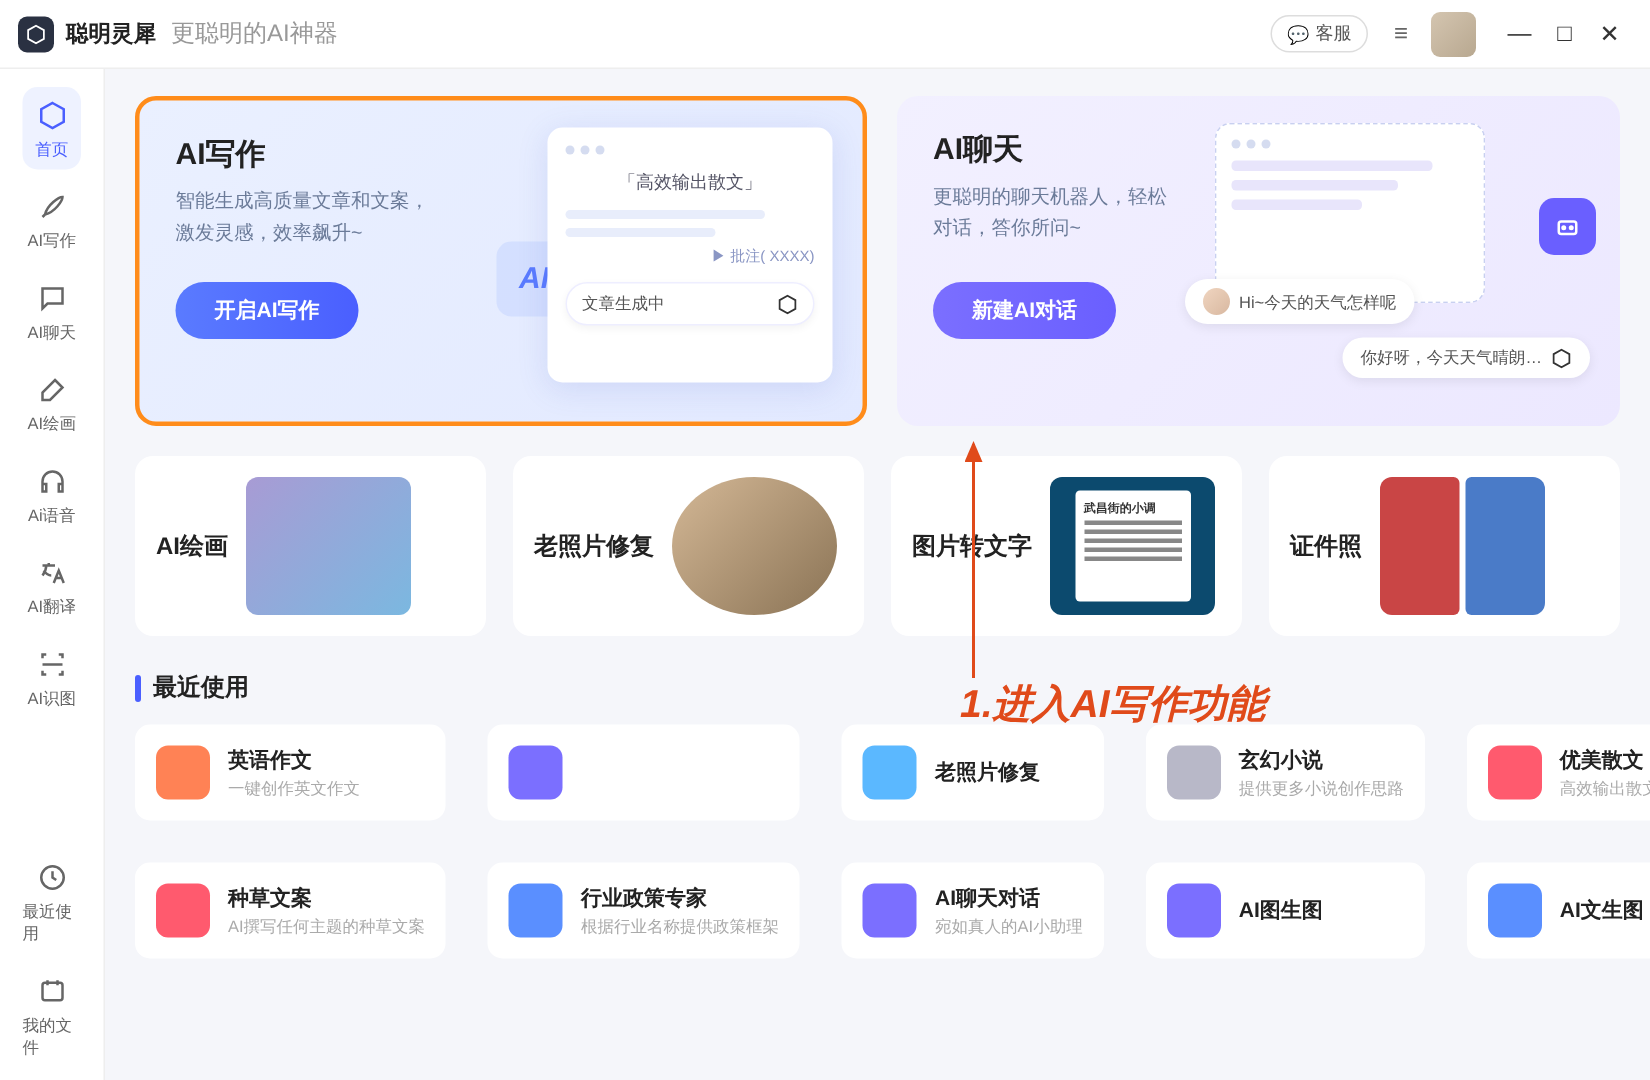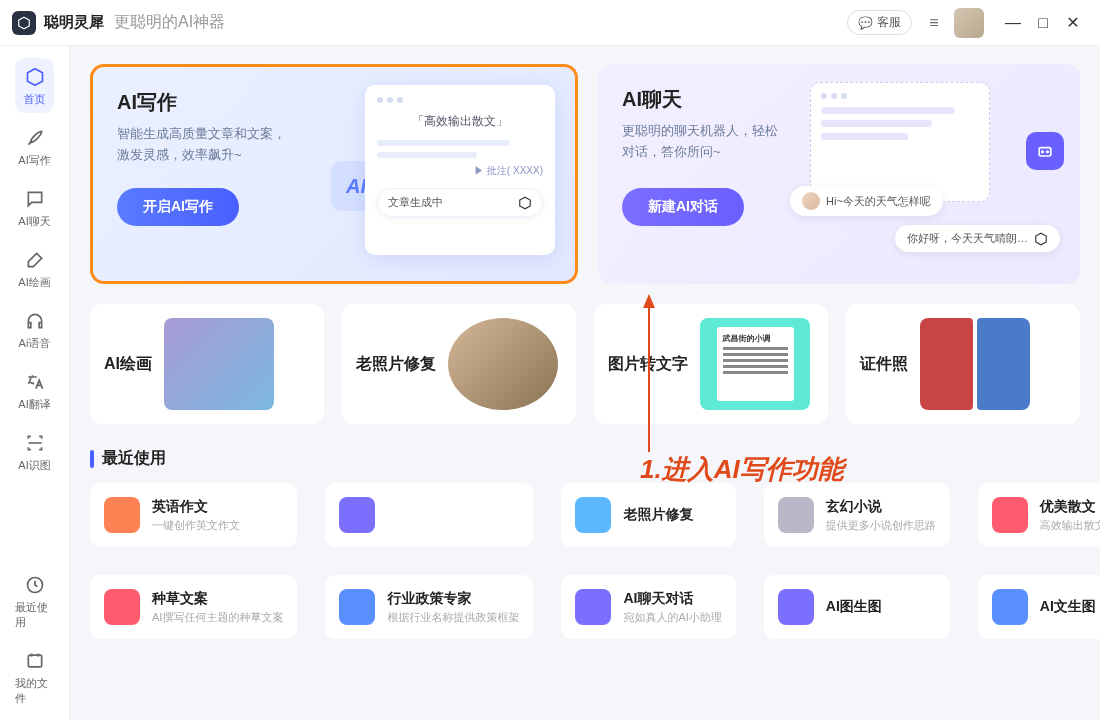--- a/index.html
+++ b/index.html
@@ -61,21 +61,21 @@
 .cprev .bubble2 { position: absolute; right: 0; bottom: 10px; background: #fff; border-radius: 16px; padding: 6px 12px; font-size: 11px; color: #555; box-shadow: 0 2px 8px rgba(0,0,0,0.08); display: flex; align-items: center; gap: 6px; margin-top: 28px; }
 .cprev .bot-ic { position: absolute; right: -4px; top: 50px; width: 38px; height: 38px; background: #6a5fff; border-radius: 10px; display: flex; align-items: center; justify-content: center; color: #fff; }
 
 
 .feat-row { display: flex; gap: 18px; margin-bottom: 24px; }
 .feat { flex: 1; background: #fff; border-radius: 12px; padding: 14px; display: flex; align-items: center; gap: 12px; cursor: pointer; height: 120px; }
 .feat h4 { font-size: 16px; font-weight: 700; color: #222; }
 .feat .thumb { width: 110px; height: 92px; border-radius: 8px; background: #e8edfb; flex-shrink: 0; overflow: hidden; position: relative; }
 .thumb.paint { background: linear-gradient(135deg,#a89bd4,#7bb8e0); }
 .thumb.photo { background: linear-gradient(135deg,#d4b896,#8a7355); border-radius: 50%; }
-.thumb.ocr { background: #5eead4; display: flex; align-items: center; justify-content: center; }
+.thumb.ocr { background: #0c4a6e; display: flex; align-items: center; justify-content: center; }
 .thumb.ocr .paper { width: 70%; height: 80%; background: #fff; border-radius: 3px; padding: 6px; }
 .thumb.ocr .paper .t { font-size: 8px; font-weight: 700; color: #333; }
 .thumb.ocr .paper .l { height: 3px; background: #888; margin: 3px 0; }
 .thumb.id { display: flex; gap: 4px; background: transparent; }
 .thumb.id .p { flex: 1; border-radius: 4px; }
 .thumb.id .p1 { background: linear-gradient(180deg,#c94545 0%,#c94545 100%); }
 .thumb.id .p2 { background: linear-gradient(180deg,#4a7bc8 0%,#4a7bc8 100%); }
 
 
 .section-title { display: flex; align-items: center; gap: 8px; font-size: 16px; font-weight: 700; color: #222; margin-bottom: 14px; }

